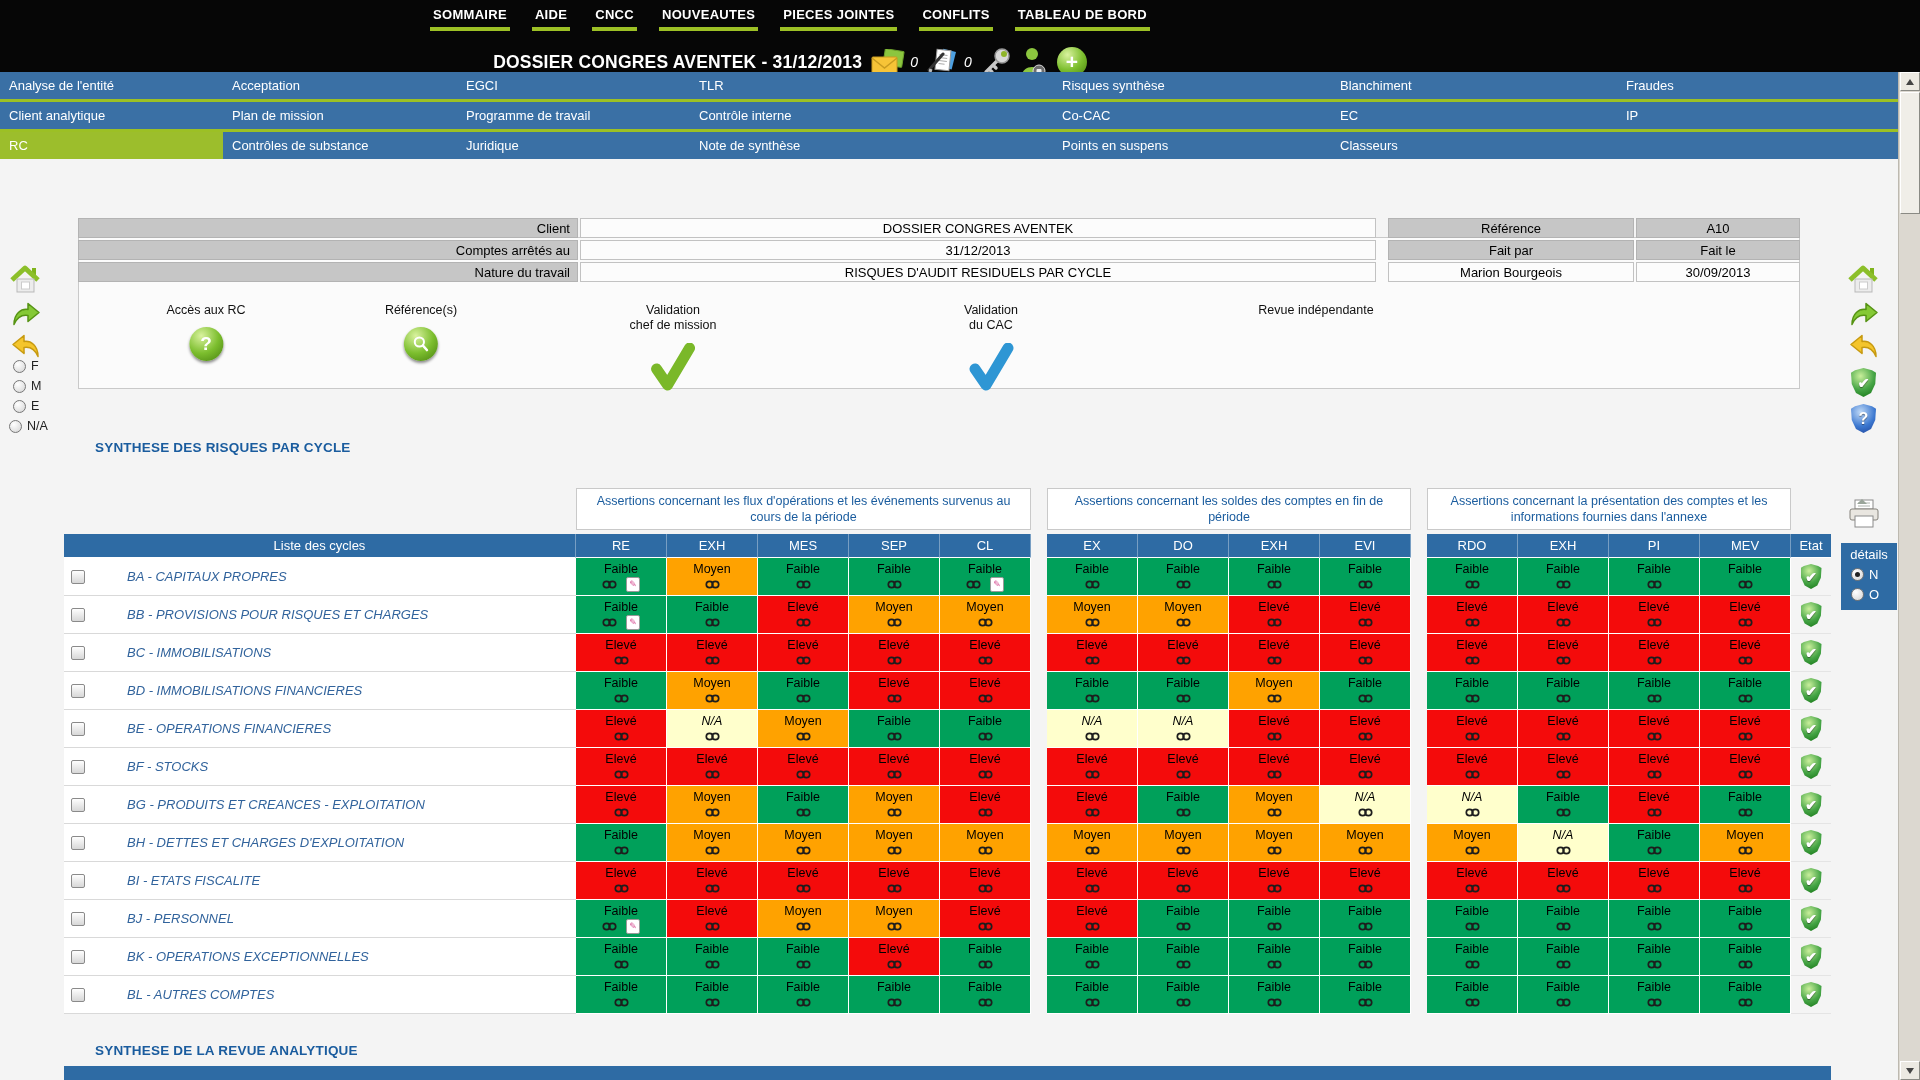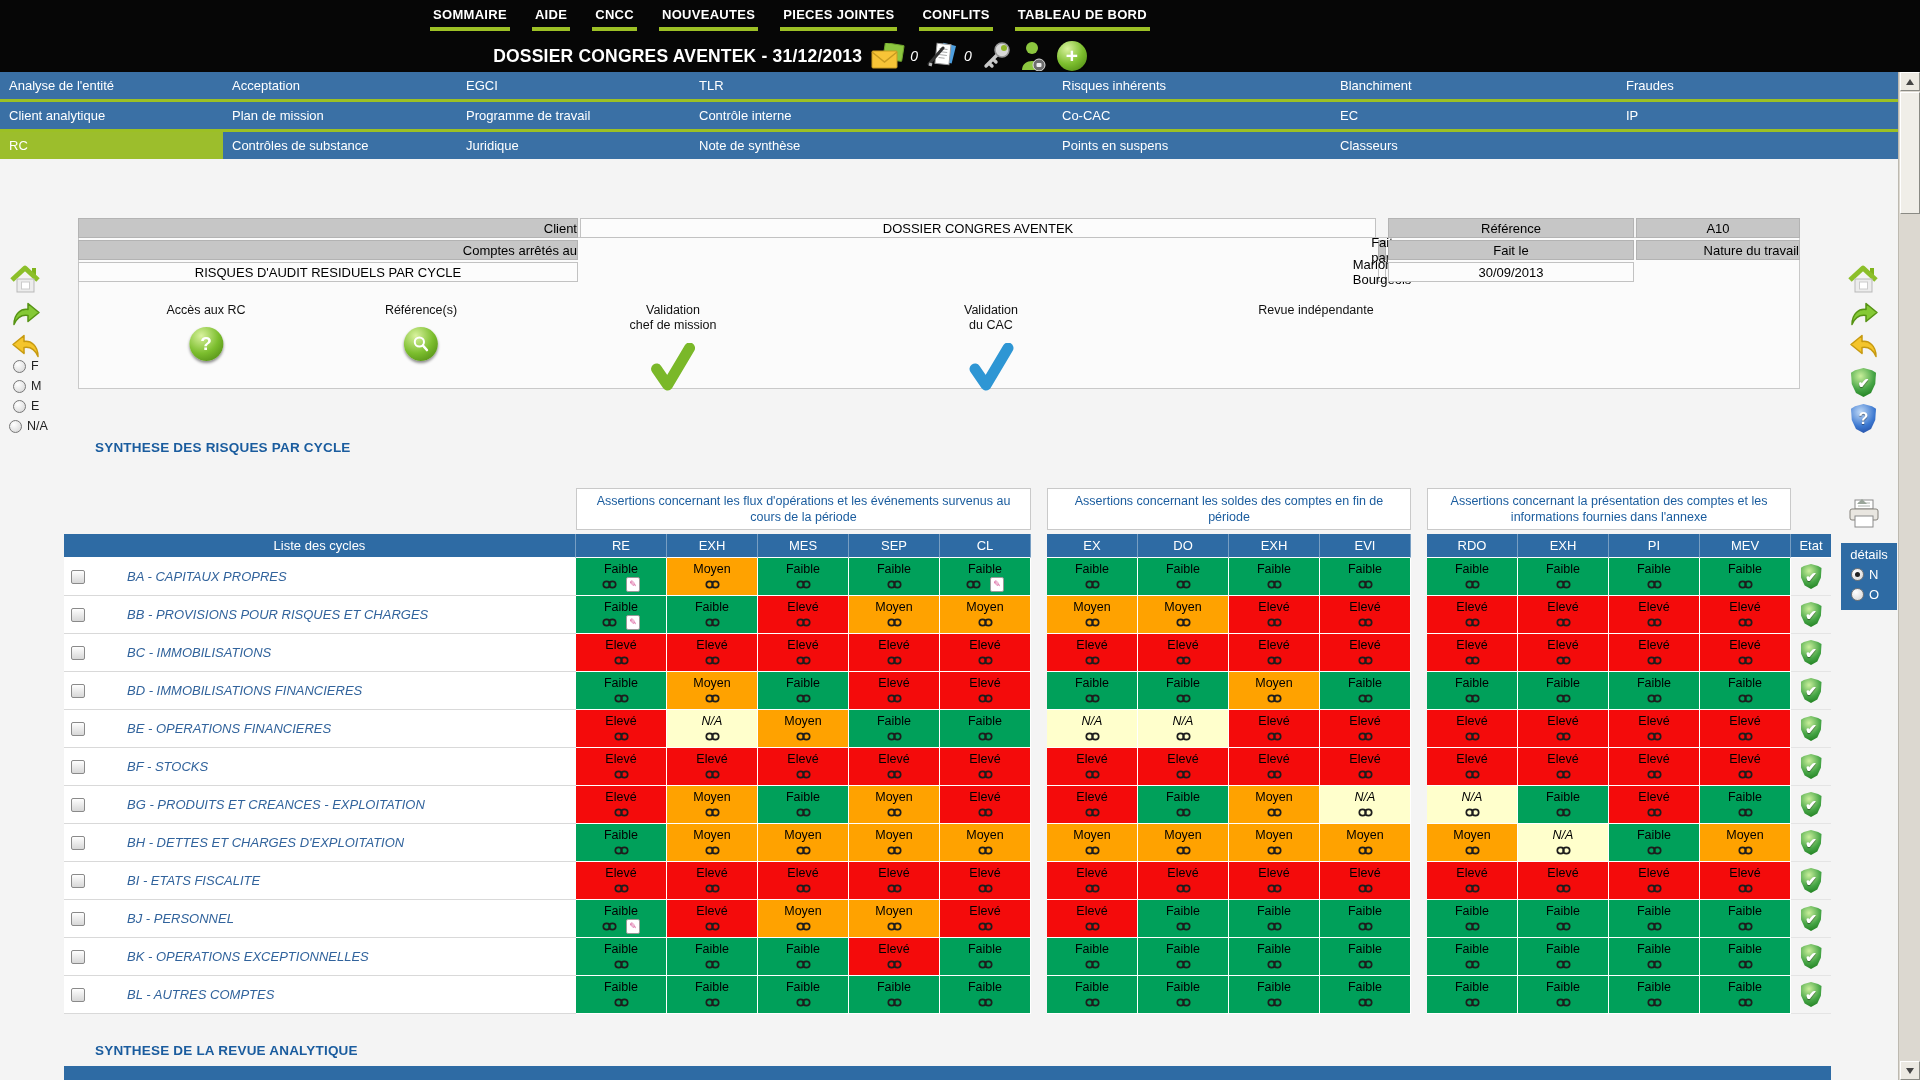--- a/index.html
+++ b/index.html
@@ -4,40 +4,40 @@
 <style>
   html,body{margin:0;padding:0;background:#9a9a9a;}
   .canvas{position:relative;width:1920px;height:1080px;background:#F4F4F4;overflow:hidden;
           font-family:"Liberation Sans",sans-serif;-webkit-font-smoothing:antialiased;}
   
   .topbar{position:absolute;left:0;top:0;width:1920px;height:72px;background:#060606;}
   .topbar-inner{width:1580px;margin:0 auto 0 0;display:flex;flex-direction:column;align-items:center;}
   .mainnav{display:flex;gap:0;margin-top:5px;}
   .nav-item{color:#fff;font-size:13px;font-weight:bold;letter-spacing:.3px;margin:0 11px;
             padding:2px 3px 5px 3px;border-bottom:4px solid #9CC025;cursor:pointer;white-space:nowrap;}
-  .title-row{display:flex;align-items:center;gap:9px;margin-top:10px;}
+  .title-row{display:flex;align-items:center;gap:9px;margin-top:16px;}
   .doc-title{color:#fff;font-size:17.5px;font-weight:bold;margin:0;letter-spacing:.2px;}
   .badge0{color:#fff;font-size:14px;font-style:italic;margin-left:-4px;}
   .tb-icon{display:inline-flex;align-items:center;cursor:pointer;}
   .ball{width:30px;height:30px;border-radius:50%;display:inline-flex;align-items:center;justify-content:center;
         background:radial-gradient(circle at 35% 26%,#D9F29E,#7CBE2E 52%,#467F0E);color:#fff;font-weight:bold;
         box-shadow:0 2px 3px rgba(0,0,0,.45);}
   .ball.lg{width:34px;height:34px;}
   
   .menu{position:absolute;left:0;top:72px;width:1920px;}
   .menu-row{display:grid;grid-template-columns:223px 234px 233px 363px 278px 286px 1fr;background:#3A70A5;}
   .menu-row + .menu-row{border-top:3px solid #9CC025;}
   .menu-cell{height:27px;line-height:27px;padding-left:9px;color:#fff;font-size:13px;cursor:pointer;white-space:nowrap;}
   .menu-cell.active{background:#9CBE2C;}
   
   .infogrid{position:absolute;left:78px;top:218px;display:grid;z-index:3;
             grid-template-columns:500px 796px 8px 246px 164px;grid-auto-rows:20px;gap:2px;font-size:13px;}
   .ig{display:flex;align-items:center;justify-content:center;border:1px solid #C2C2C2;background:#FCFCFC;}
   .ig.gray{background:#C6C6C6;border-color:#B3B3B3;}
-  .ig.lab{justify-content:flex-end;}
+  .ig.lab{justify-content:flex-end;padding-right:7px;}
   .ig.spacer{border:none;background:transparent;}
   
   .actions-box{position:absolute;left:78px;top:237px;width:1720px;height:150px;border:1px solid #C9C9C9;background:#FBFBFB;z-index:1;}
   .action{position:absolute;top:49px;transform:translateX(-50%);text-align:center;font-size:12.5px;color:#111;
           white-space:pre-line;line-height:1.25;}
   .action .aicon{display:flex;justify-content:center;margin-top:9px;}
   .bigcheck{margin-top:-6px;}
   
   .section-h{position:absolute;left:95px;margin:0;font-size:13.5px;font-weight:bold;color:#1A5C9E;letter-spacing:.2px;}
   
@@ -147,21 +147,21 @@
       </div>
     </div>
   </div>
 
   <div class="menu">
       <div class="menu-row">
         <div class="menu-cell">Analyse de l'entité</div>
         <div class="menu-cell">Acceptation</div>
         <div class="menu-cell">EGCI</div>
         <div class="menu-cell">TLR</div>
-        <div class="menu-cell">Risques inhérents</div>
+        <div class="menu-cell">Risques synthèse</div>
         <div class="menu-cell">Blanchiment</div>
         <div class="menu-cell">Fraudes</div>
       </div>
       <div class="menu-row">
         <div class="menu-cell">Client analytique</div>
         <div class="menu-cell">Plan de mission</div>
         <div class="menu-cell">Programme de travail</div>
         <div class="menu-cell">Contrôle interne</div>
         <div class="menu-cell">Co-CAC</div>
         <div class="menu-cell">EC</div>
@@ -215,20 +215,21 @@
   </div>
 
   <div class="infogrid">
     <div class="ig gray lab">Client</div>
     <div class="ig">DOSSIER CONGRES AVENTEK</div>
     <div class="ig spacer"></div>
     <div class="ig gray">Référence</div>
     <div class="ig gray">A10</div>
 
     <div class="ig gray lab">Comptes arrêtés au</div>
+    <div class="ig">31/12/2013</div>
     <div class="ig spacer"></div>
     <div class="ig gray">Fait par</div>
     <div class="ig gray">Fait le</div>
 
     <div class="ig gray lab">Nature du travail</div>
     <div class="ig">RISQUES D'AUDIT RESIDUELS PAR CYCLE</div>
     <div class="ig spacer"></div>
     <div class="ig">Marion Bourgeois</div>
     <div class="ig">30/09/2013</div>
   </div>

